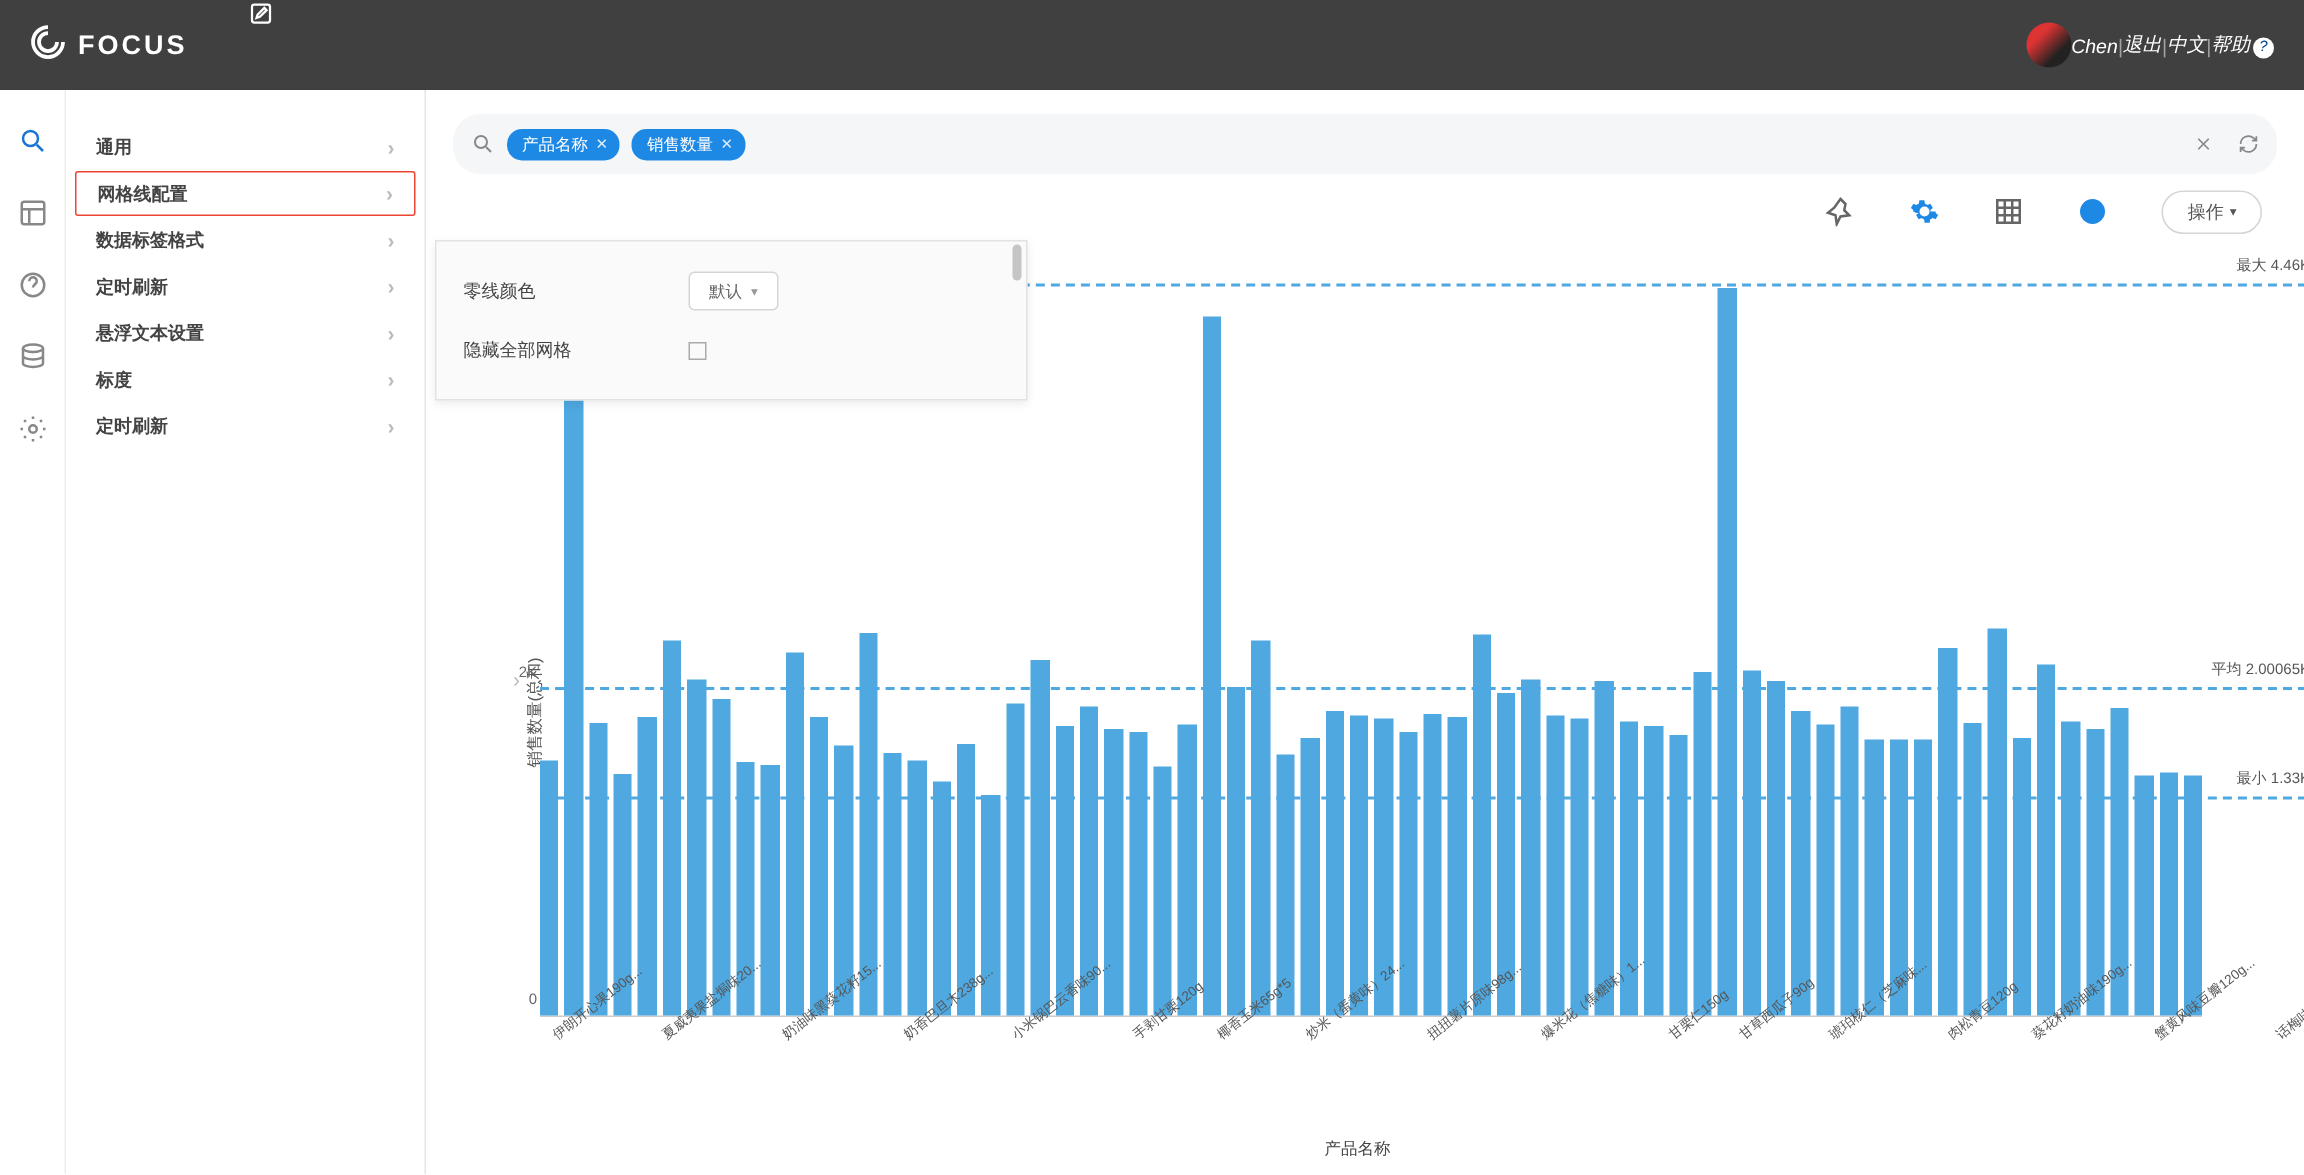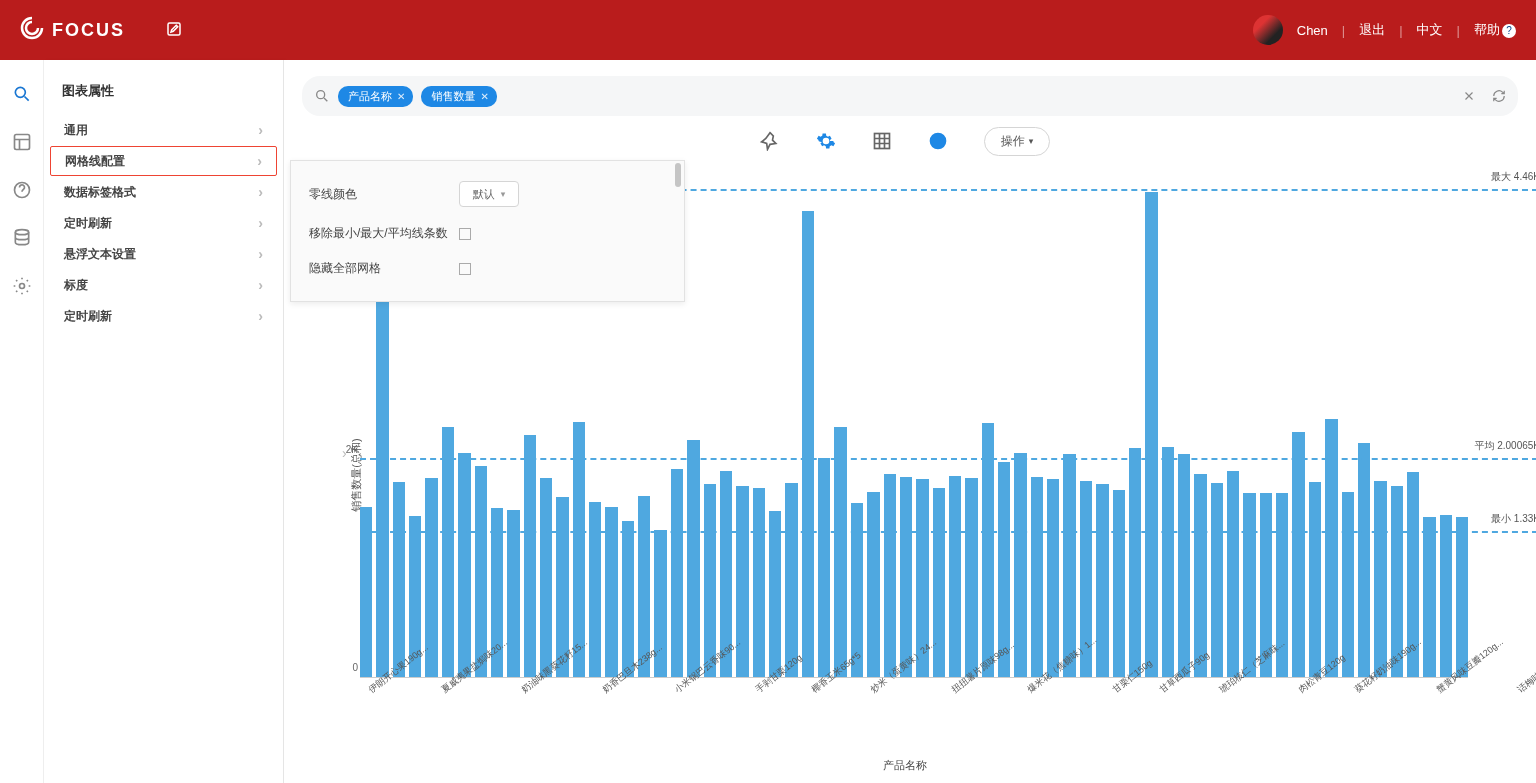--- a/index.html
+++ b/index.html
@@ -1,25 +1,25 @@
 <!DOCTYPE html>
 <html><head>
 <meta charset="utf-8">
 <style>
 * { box-sizing: border-box; margin: 0; padding: 0; }
 body { font-family: -apple-system, "Segoe UI", "PingFang SC", "Microsoft YaHei", sans-serif; font-size: 13px; color: #333; background: #fff; overflow: hidden; }
 .app { width: 1536px; height: 783px; display: flex; flex-direction: column; }
 
 
-.header { height: 60px; background: #b91c1c; color: #fff; display: flex; align-items: center; padding: 0 20px; }
+.header { height: 60px; background: #404040; color: #fff; display: flex; padding: 0 20px; }
 .logo { display: flex; align-items: center; gap: 8px; font-size: 18px; font-weight: 600; letter-spacing: 2px; }
 .logo-icon svg { width: 24px; height: 24px; }
 .edit-icon { margin-left: 40px; cursor: pointer; }
 .edit-icon svg { width: 18px; height: 18px; }
-.header-right { margin-left: auto; display: flex; align-items: center; gap: 14px; font-size: 13px; }
+.header-right { margin-left: auto; display: flex; align-items: center; font-size: 13px; font-style: italic; }
 .avatar { width: 30px; height: 30px; border-radius: 50%; background: linear-gradient(135deg,#d33 30%,#222 70%); display:inline-block; }
 .header-divider { color: rgba(255,255,255,.5); }
 .help-badge { display:inline-flex; align-items:center; justify-content:center; width:14px; height:14px; border-radius:50%; background:#fff; color:#03418c; font-size:10px; margin-left:2px; }
 
 
 .body { flex:1; display:flex; position:relative; }
 
 
 .rail { width:44px; background:#fff; border-right:1px solid #eee; display:flex; flex-direction:column; align-items:center; padding-top:24px; gap:28px; }
 .rail-item { width:20px; height:20px; color:#888; cursor:pointer; }
@@ -48,21 +48,21 @@
 
 
 .pillbar { display:flex; align-items:center; gap:8px; height:40px; margin-top:16px; background:#f5f6f7; border-radius:18px; padding:0 12px; }
 .pillbar .search-ic { color:#888; width:16px; height:16px; }
 .pill { background:#1e88e5; color:#fff; font-size:11px; padding:3px 8px 3px 10px; border-radius:10px; display:flex; align-items:center; gap:5px; }
 .pill-x { cursor:pointer; font-size:10px; opacity:.85; }
 .pillbar-right { margin-left:auto; display:flex; align-items:center; gap:16px; color:#888; }
 .pillbar-right svg { width:14px; height:14px; cursor:pointer; }
 
 
-.toolbar { display:flex; align-items:center; gap:36px; justify-content:center; height:50px; padding-right:10px; }
+.toolbar { display:flex; align-items:center; gap:36px; justify-content:flex-end; height:50px; padding-right:10px; }
 .tool-ic { width:20px; height:20px; color:#666; cursor:pointer; }
 .tool-ic.active { color:#1e88e5; }
 .tool-ic svg { width:100%; height:100%; }
 .action-btn { border:1px solid #d5d5d5; background:#fff; border-radius:16px; padding:5px 16px; font-size:12px; color:#555; cursor:pointer; display:flex; align-items:center; gap:4px; }
 
 
 .chart-wrap { flex:1; position:relative; margin:10px 50px 0 40px; }
 .y-title { position:absolute; left:-22px; top:50%; transform:translateY(-50%) rotate(-90deg); font-size:11px; color:#555; white-space:nowrap; }
 .plot { position:absolute; left:18px; right:0; top:0; bottom:95px; }
 .y-ticks { position:absolute; left:-20px; top:0; bottom:0; width:18px; }
@@ -128,21 +128,20 @@
             <ellipse cx="12" cy="5" rx="8" ry="3"></ellipse>
             <path d="M4 5v6c0 1.7 3.6 3 8 3s8-1.3 8-3V5M4 11v6c0 1.7 3.6 3 8 3s8-1.3 8-3v-6"></path>
           </svg></div>
       <div class="rail-item"><svg viewBox="0 0 24 24" fill="none" stroke="currentColor" stroke-width="2">
             <circle cx="12" cy="12" r="3"></circle>
             <path d="M12 2v2M12 20v2M4.9 4.9l1.4 1.4M17.7 17.7l1.4 1.4M2 12h2M20 12h2M4.9 19.1l1.4-1.4M17.7 6.3l1.4-1.4"></path>
           </svg></div>
     </div>
 
     <div class="props">
-      <div class="props-title">图表属性</div>
       <div id="prop-rows">
           <div class="prop-row">
             <span>通用</span>
             <span class="prop-chevron">›</span>
           </div>
           <div class="prop-row highlighted">
             <span>网格线配置</span>
             <span class="prop-chevron">›</span>
           </div>
           <div class="prop-row">
@@ -168,24 +167,20 @@
         </div>
     </div>
 
     <div class="popover">
       <div class="pop-row">
         <div class="pop-label">零线颜色</div>
         <div class="pop-select">
           <span>默认</span>
           <span style="font-size:9px;color:#999;">▾</span>
         </div>
-      </div>
-      <div class="pop-row">
-        <div class="pop-label">移除最小/最大/平均线条数</div>
-        <div class="pop-check"></div>
       </div>
       <div class="pop-row" style="margin-bottom:0;">
         <div class="pop-label">隐藏全部网格</div>
         <div class="pop-check"></div>
       </div>
       <div class="pop-scroll"></div>
     </div>
 
     <div class="main">
 

